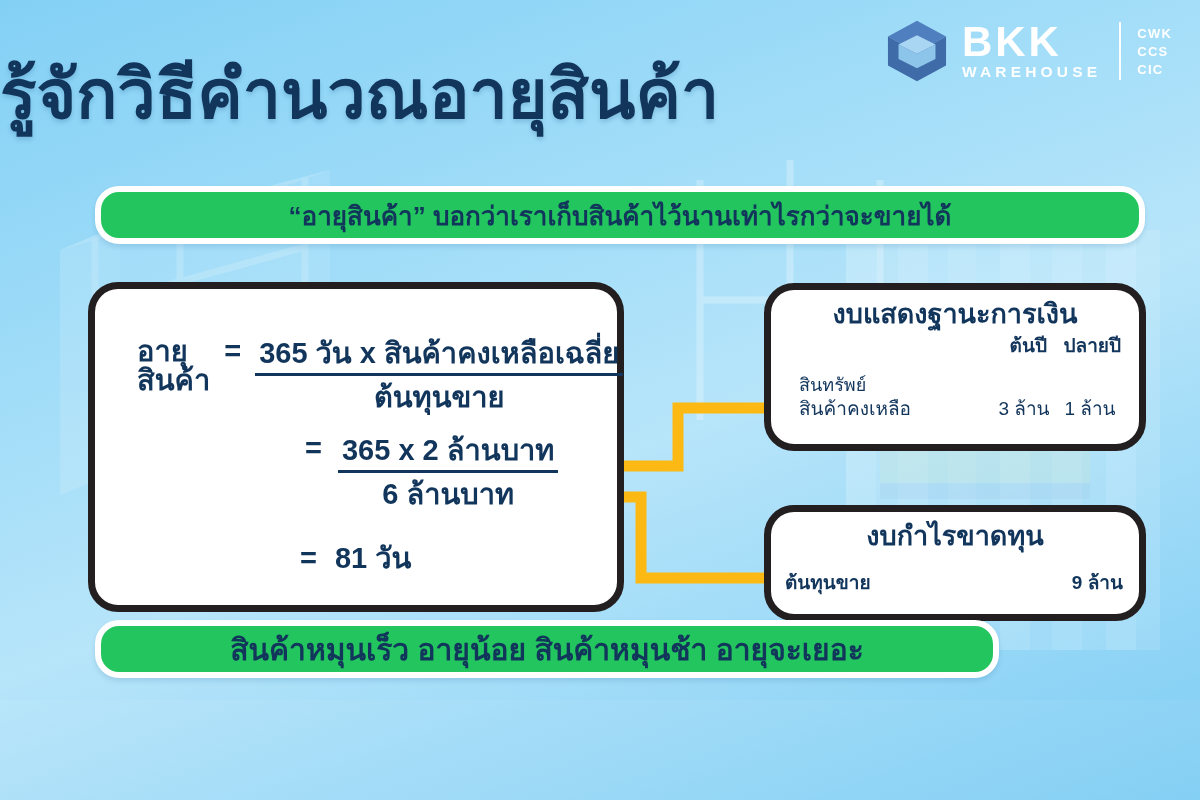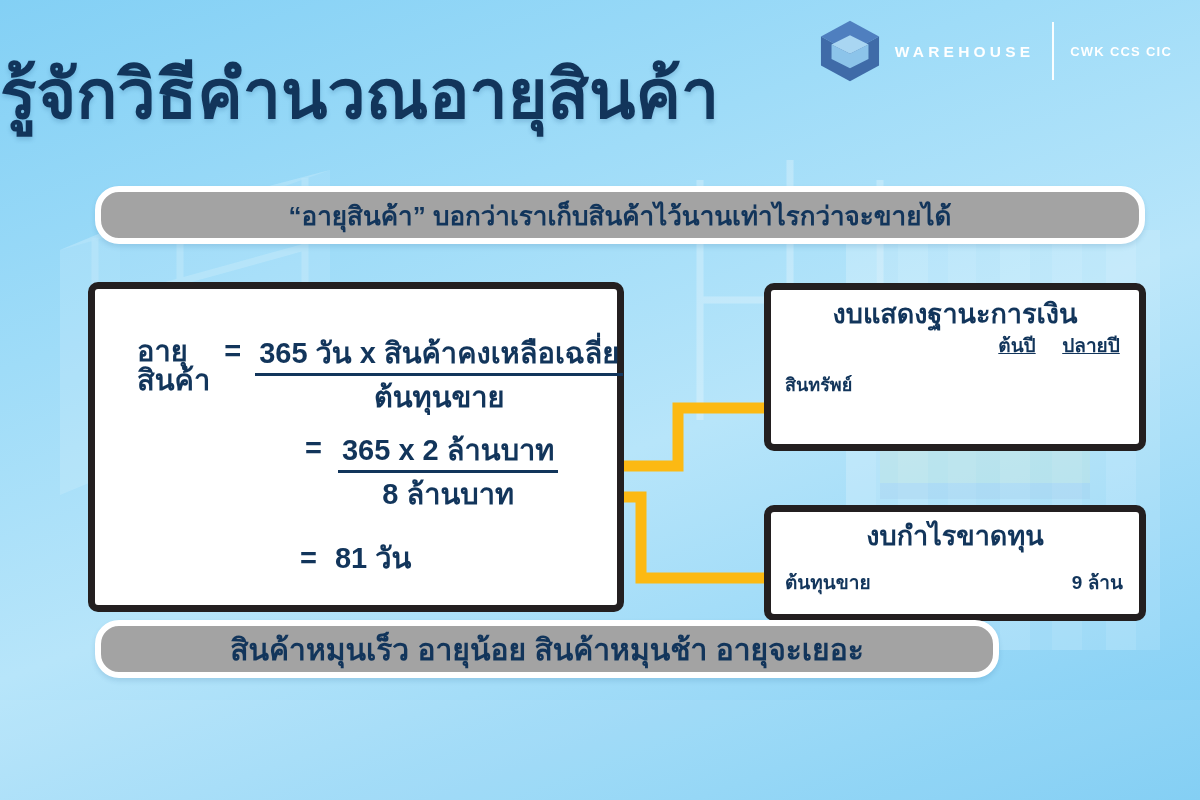--- a/index.html
+++ b/index.html
@@ -22,46 +22,46 @@
   .logo-text { display:flex; flex-direction:column; justify-content:center; }
   .logo-bkk {
     color:#ffffff; font-size:42px; font-weight:bold; line-height:0.92;
     letter-spacing:3px;
   }
   .logo-wh {
     color:#ffffff; font-size:15.5px; font-weight:bold; letter-spacing:4.2px;
     line-height:1; margin-top:2px;text-align:center;
   }
   .logo-divider { width:2px; height:58px; background:#ffffff; opacity:.95; margin:0 4px 0 6px; }
-  .logo-codes { display:flex; flex-direction:row; gap:5px; }
+  .logo-codes { display:flex; flex-direction:column; gap:5px; }
   .logo-codes span {
     color:#ffffff; font-size:13px; font-weight:bold; letter-spacing:1.2px; line-height:1;
   }
 
   .page-title {
     position:absolute; top:60px; left:0; width:1200px; text-align:left; z-index:4;
     color:#12355b; font-size:68px; font-weight:bold; line-height:1;
     text-shadow:0 3px 4px rgba(30,90,140,.22);
   }
 
   
   .banner {
     position:absolute; z-index:4;
-    background:#a3a3a3; border:6px solid #ffffff; border-radius:24px;
+    background:#22c55e; border:6px solid #ffffff; border-radius:24px;
     display:flex; align-items:center; justify-content:center;
     color:#12355b; font-weight:bold;
     box-shadow:0 3px 5px rgba(40,100,150,.16);
   }
   #banner-top    { left:95px;  top:186px; width:1050px; height:58px; font-size:26px; }
   #banner-bottom { left:95px;  top:620px; width:904px; height:58px; font-size:30px; }
 
   
   .card {
     position:absolute; z-index:3;
-    background:#ffffff; border:7px solid #231f20; border-radius:10px;
+    background:#ffffff; border:7px solid #231f20; border-radius:30px;
   }
   #formula-card { left:88px;  top:282px; width:536px; height:330px; }
   #bs-card      { left:764px; top:283px; width:382px; height:168px; }
   #pl-card      { left:764px; top:505px; width:382px; height:116px; }
 
   
   .formula-body {
     position:relative; width:100%; height:100%;
     color:#12355b; font-weight:bold;
   }
@@ -82,22 +82,22 @@
 
   
   .stmt-title {
     text-align:center; color:#12355b; font-weight:bold; font-size:27px;
     line-height:1.12; padding-top:9px;
   }
   .stmt-cols {
     display:flex; justify-content:flex-end; gap:14px; padding-right:18px;
     color:#12355b; font-weight:bold; font-size:19px; margin-top:1px;
   }
-  .stmt-cols span { width:60px; text-align:center;text-decoration:underline; }
-  .stmt-rows { margin-top:14px; padding:0 16px 0 14px; color:#12355b; font-weight:bold; }
+  .stmt-cols span { width:60px; text-align:right; }
+  .stmt-rows { margin-top:14px; padding:0 16px 0 14px; color:#12355b; font-weight:normal;margin-left:14px; }
   .stmt-group { font-size:18px; line-height:1.25; }
   .stmt-line {
     display:flex; align-items:baseline; font-size:19px; line-height:1.25;
   }
   .stmt-line .nm { flex:1; }
   .stmt-line .v { width:66px; text-align:center; }
   .pl-line {
     display:flex; align-items:baseline; justify-content:space-between;
     padding:0 16px 0 14px; color:#12355b; font-weight:bold; font-size:19px;
     margin-top:16px;
@@ -159,20 +159,21 @@
 <div class="logo-wrap">
   <svg class="logo-cube" viewBox="0 0 100 100">
     <polygon points="50,4 94,28 94,72 50,96 6,72 6,28" fill="none"></polygon>
     <polygon points="6,28 50,4 94,28 50,52" fill="#4f7fbf"></polygon>
     <polygon points="6,28 50,52 50,96 6,72" fill="#3f6ba8"></polygon>
     <polygon points="94,28 94,72 50,96 50,52" fill="#3f6ba8"></polygon>
     <polygon points="22,40 50,54 78,40 78,62 50,76 22,62" fill="#8cc4ea"></polygon>
     <polygon points="22,40 50,26 78,40 50,54" fill="#a9d6f2"></polygon>
   </svg>
   <div class="logo-text">
+    <div class="logo-bkk">BKK</div>
     <div class="logo-wh">WAREHOUSE</div>
   </div>
   <div class="logo-divider"></div>
   <div class="logo-codes">
     <span>CWK</span>
     <span>CCS</span>
     <span>CIC</span>
   </div>
 </div>
 
@@ -202,40 +203,45 @@
       <div class="frac">
         <div class="num">365 วัน x สินค้าคงเหลือเฉลี่ย</div>
         <div class="den">ต้นทุนขาย</div>
       </div>
     </div>
 
     <div class="f-row" id="f-line2">
       <div class="f-eq">=</div>
       <div class="frac">
         <div class="num">365 x 2 ล้านบาท</div>
-        <div class="den">8 ล้านบาท</div>
+        <div class="den">6 ล้านบาท</div>
       </div>
     </div>
 
     <div class="f-row" id="f-line3">
       <div class="f-eq">=</div>
       <div class="f-val">81 วัน</div>
     </div>
 
   </div>
 </div>
 
 <div class="card" id="bs-card">
   <div class="stmt-title">งบแสดงฐานะการเงิน</div>
   <div class="stmt-cols">
     <span>ต้นปี</span>
     <span>ปลายปี</span>
   </div>
   <div class="stmt-rows">
     <div class="stmt-group">สินทรัพย์</div>
+    <div class="stmt-line">
+      <span class="nm">สินค้าคงเหลือ</span>
+      <span class="v">3 ล้าน</span>
+      <span class="v">1 ล้าน</span>
+    </div>
   </div>
 </div>
 
 <div class="card" id="pl-card">
   <div class="stmt-title">งบกำไรขาดทุน</div>
   <div class="pl-line">
     <span>ต้นทุนขาย</span>
     <span>9 ล้าน</span>
   </div>
 </div>

